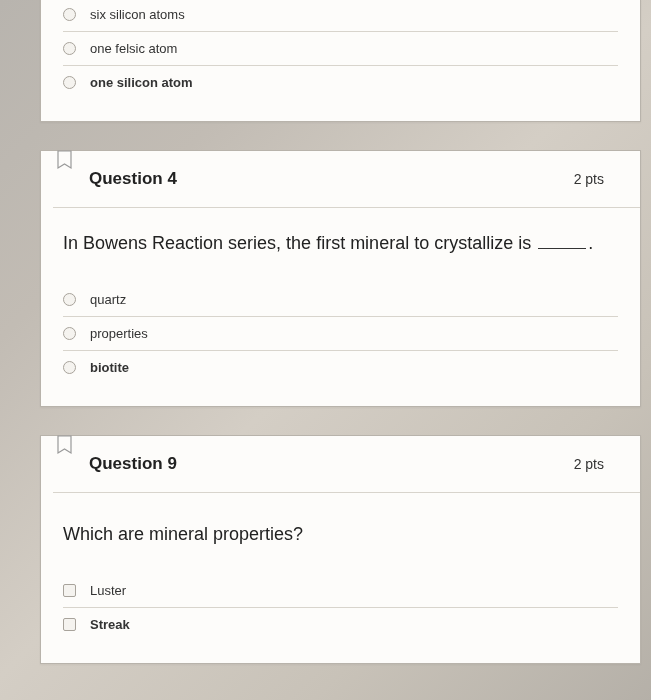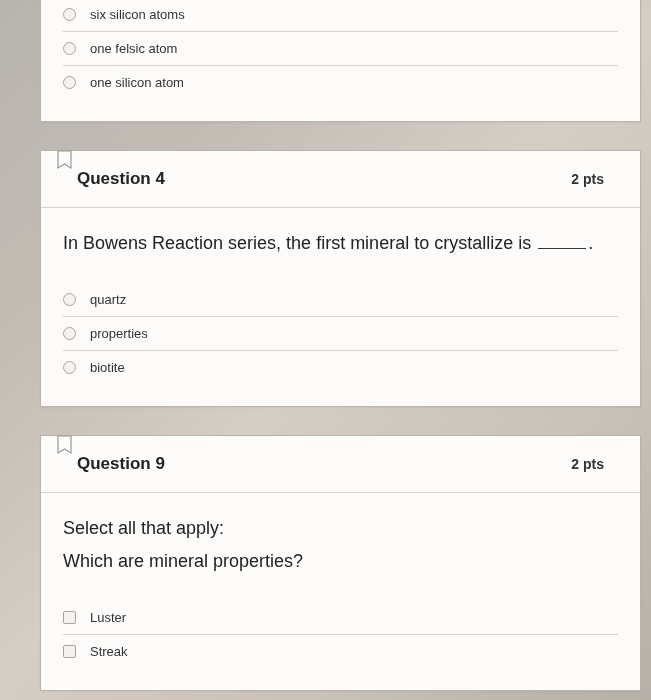--- a/index.html
+++ b/index.html
@@ -24,30 +24,30 @@
   .card.partial-top {
     border-top: none;
     margin-top: -2px;
   }
   .card-header {
     display: flex;
     justify-content: space-between;
     align-items: center;
     padding: 18px 36px;
     border-bottom: 1px solid #d8d4cc;
+    margin-left: 12px;
   }
   .q-title {
     font-size: 17px;
     font-weight: 700;
     color: #222;
   }
   .q-pts {
     font-size: 14px;
     color: #333;
-    font-weight: bold;
   }
   .card-body {
     padding: 22px;
   }
   .prompt {
     font-size: 18px;
     color: #222;
     margin-bottom: 26px;
     line-height: 1.5;
   }
@@ -61,20 +61,21 @@
     padding-top: 0;
   }
   .option {
     display: flex;
     align-items: center;
     padding: 9px 0;
     border-bottom: 1px solid #d8d4cc;
   }
   .option:last-child {
     border-bottom: none;
+    font-weight: bold;
   }
   .option-input {
     width: 13px;
     height: 13px;
     border: 1px solid #a8a39b;
     background: #f5f3ef;
     margin-right: 14px;
     flex-shrink: 0;
   }
   .option-input.radio {
@@ -169,21 +170,20 @@
           <path d="M2 1 h13 v17 l-6.5 -4 l-6.5 4 z"></path>
         </svg>
     </div>
     <div class="card" style="margin-bottom:0;">
       <div class="card-header">
         <span class="q-title">Question 9</span>
         <span class="q-pts">2 pts</span>
       </div>
       <div class="card-body">
         <div class="prompt">
-          <div>Select all that apply:</div>
           <div style="margin-top:6px;">Which are mineral properties?</div>
         </div>
         <div class="options">
           <div class="option">
             <span class="option-input checkbox"></span>
             <span class="option-label">Luster</span>
           </div>
           <div class="option">
             <span class="option-input checkbox"></span>
             <span class="option-label">Streak</span>

